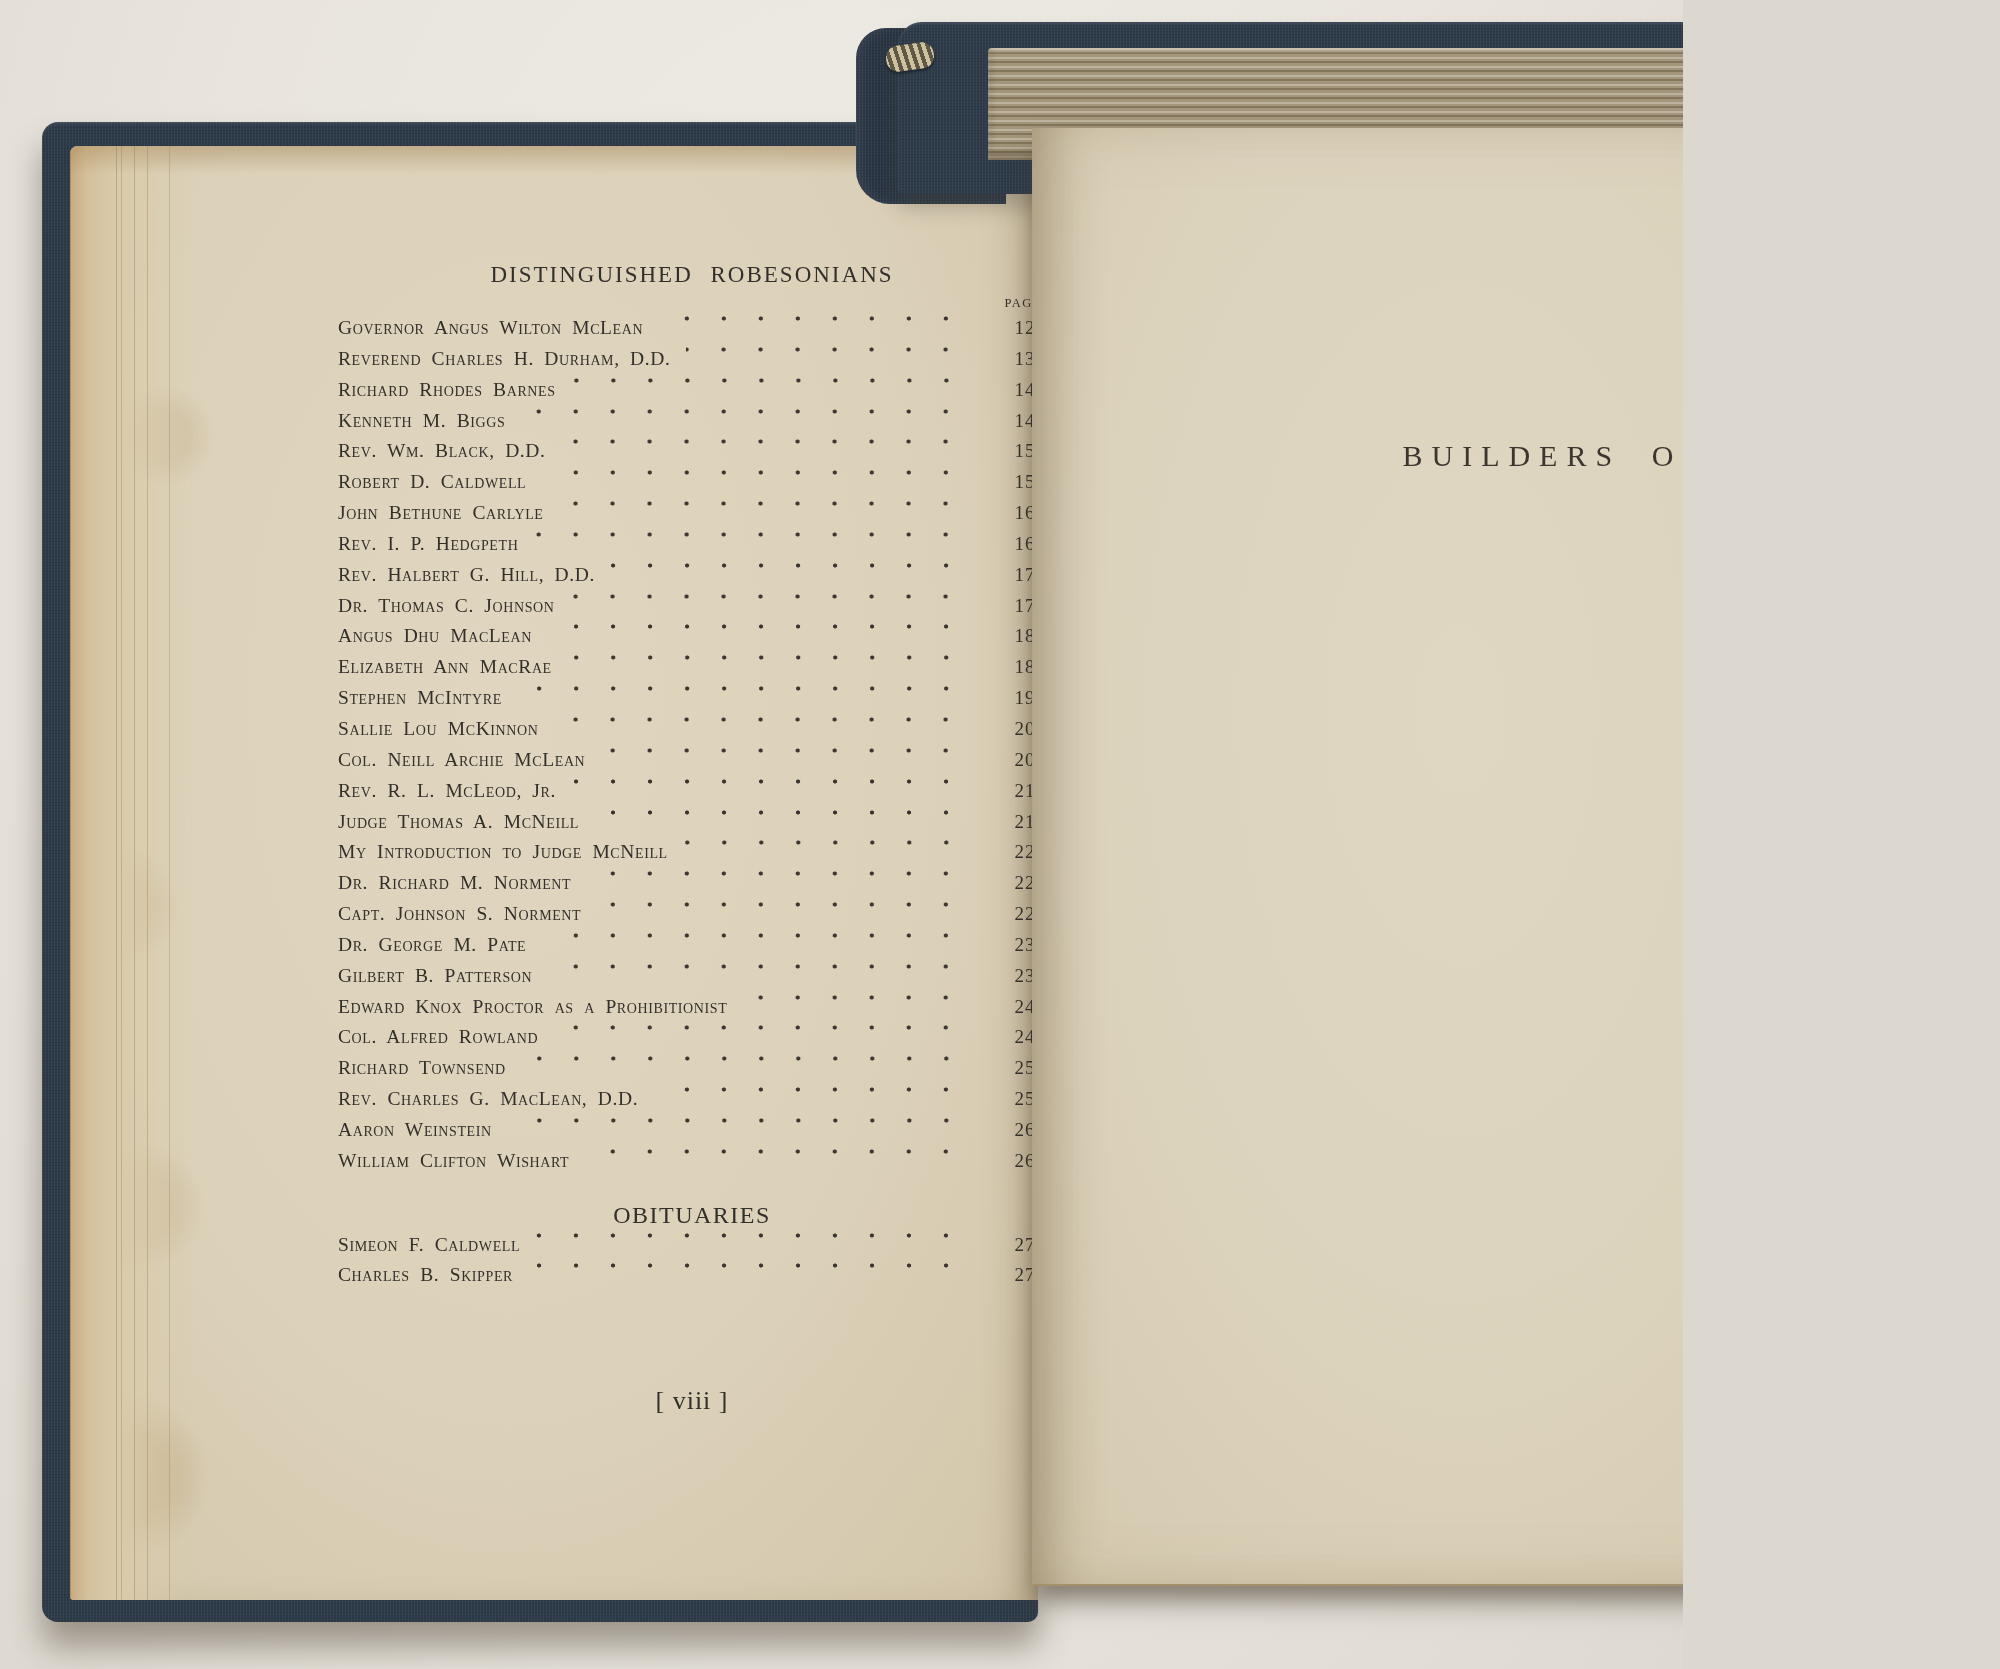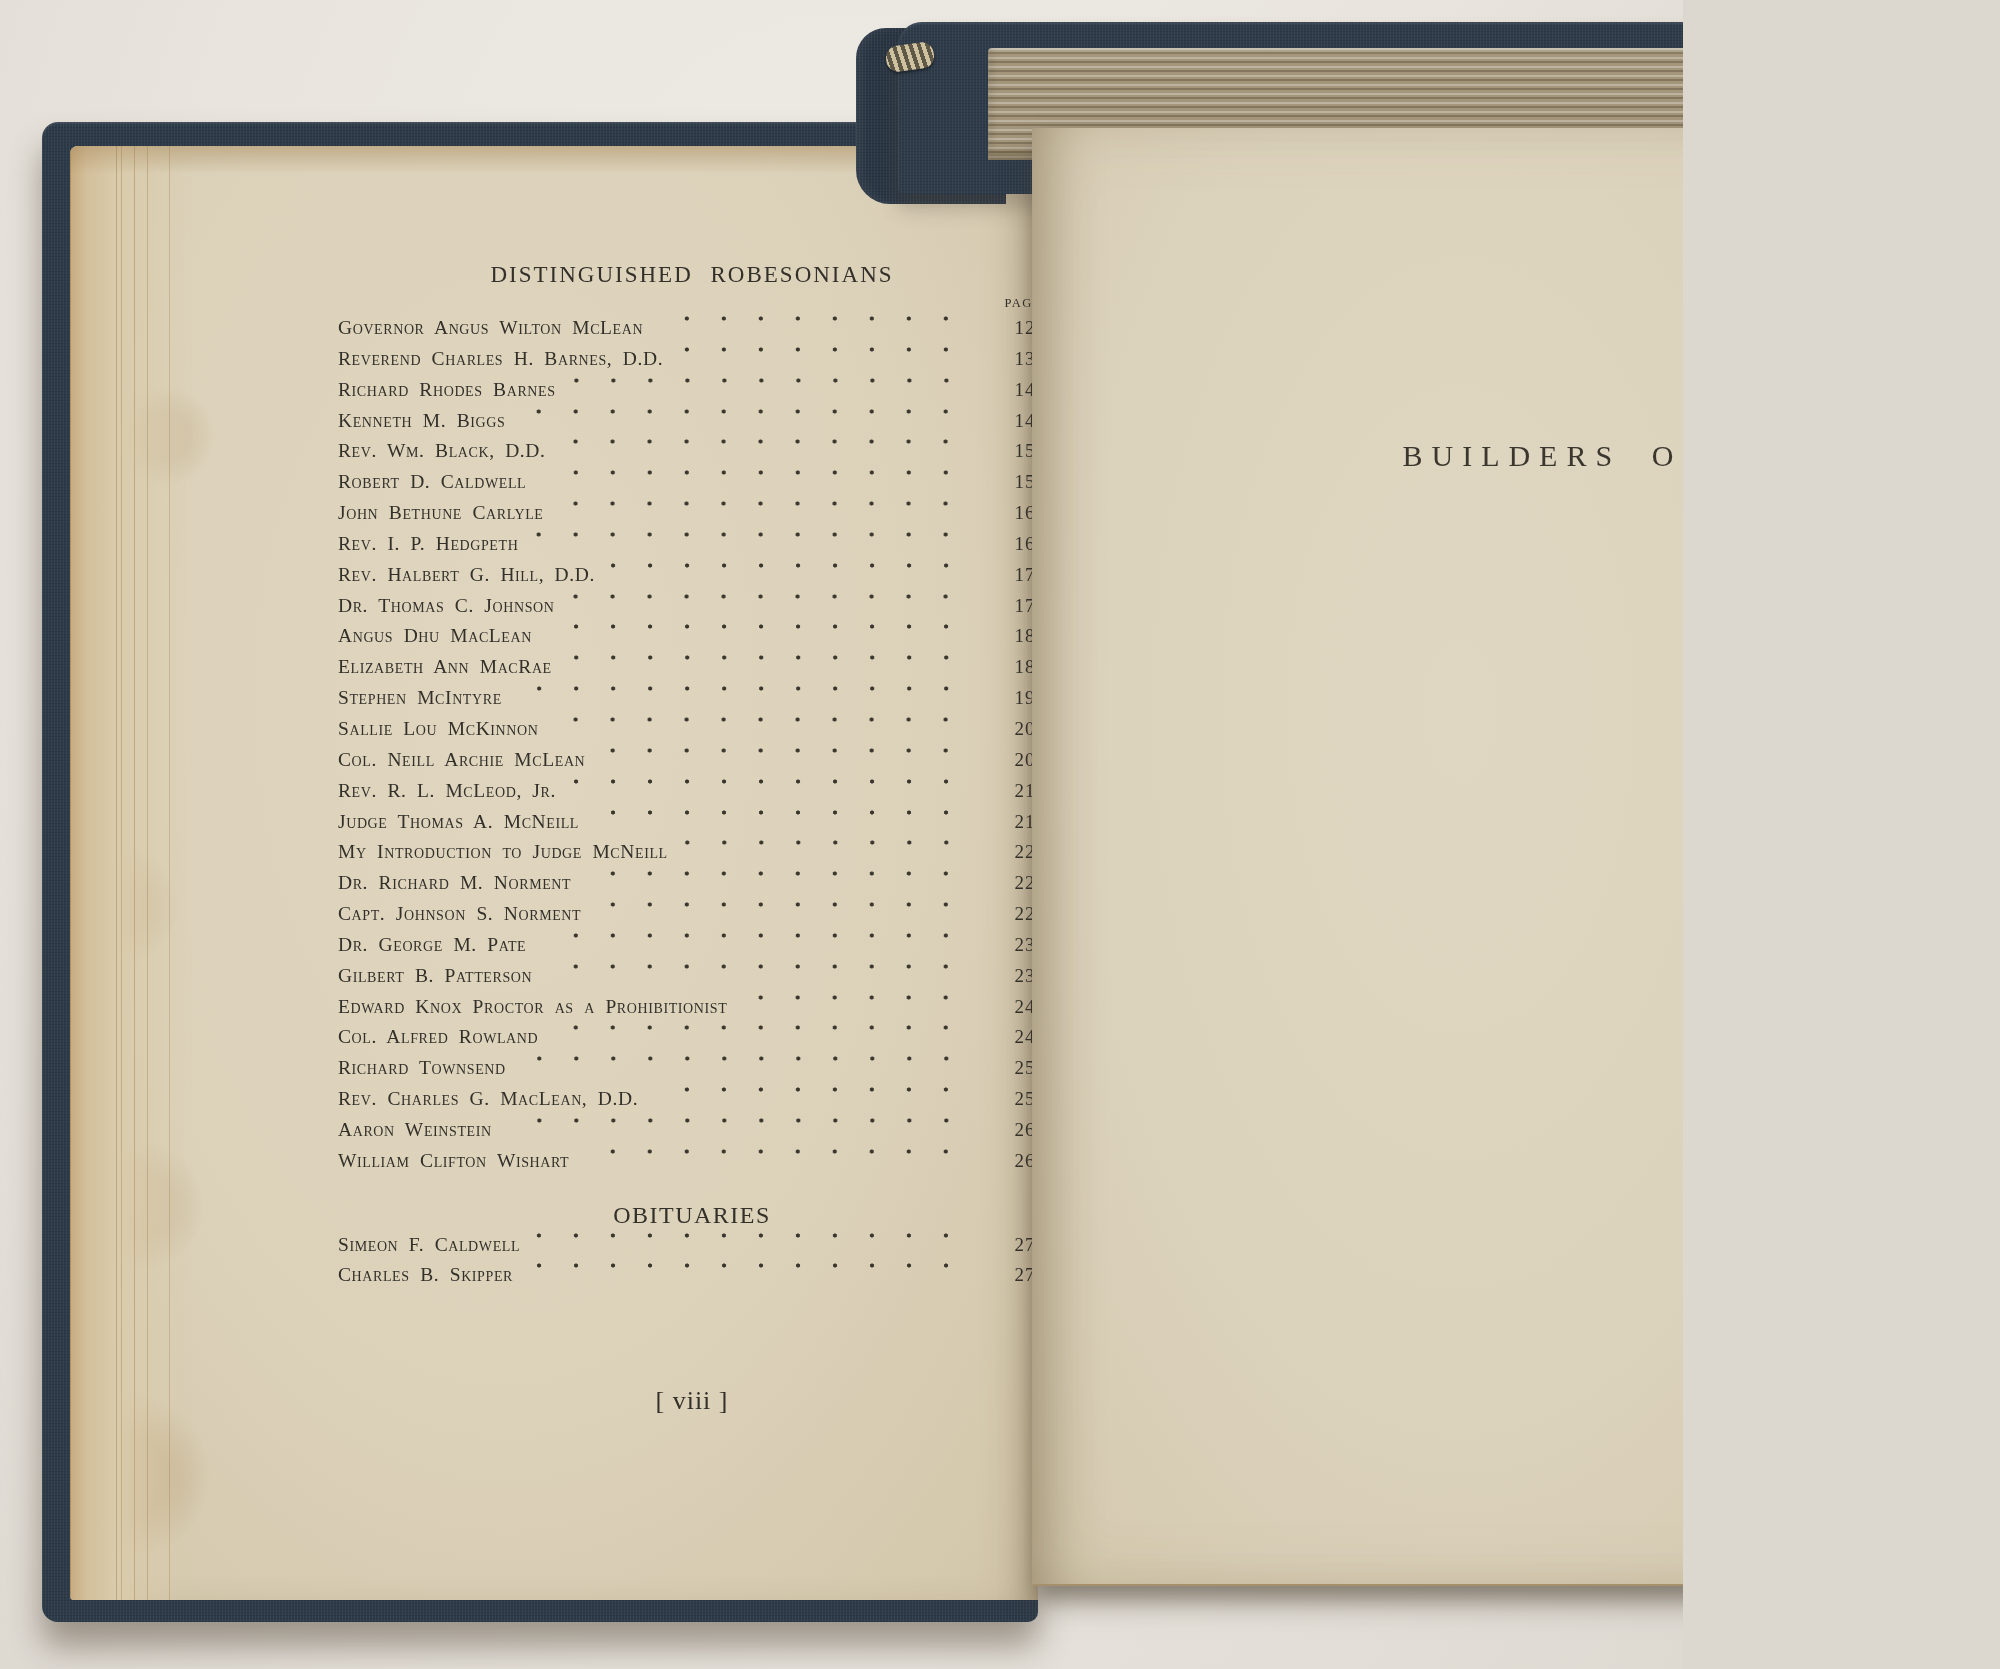--- a/index.html
+++ b/index.html
@@ -143,21 +143,21 @@
     <div class="toc-title">DISTINGUISHED ROBESONIANS</div>
     <div class="page-label">PAGE</div>
     <div class="toc-list">
   <div class="toc-row">
     <span class="toc-name">Governor Angus Wilton McLean</span>
     <span class="leader"></span>
     <span class="toc-page">127</span>
   </div>
 
   <div class="toc-row">
-    <span class="toc-name">Reverend Charles H. Barnes, D.D.</span>
+    <span class="toc-name">Reverend Charles H. Durham, D.D.</span>
     <span class="leader"></span>
     <span class="toc-page">137</span>
   </div>
 
   <div class="toc-row">
     <span class="toc-name">Richard Rhodes Barnes</span>
     <span class="leader"></span>
     <span class="toc-page">144</span>
   </div>
 

